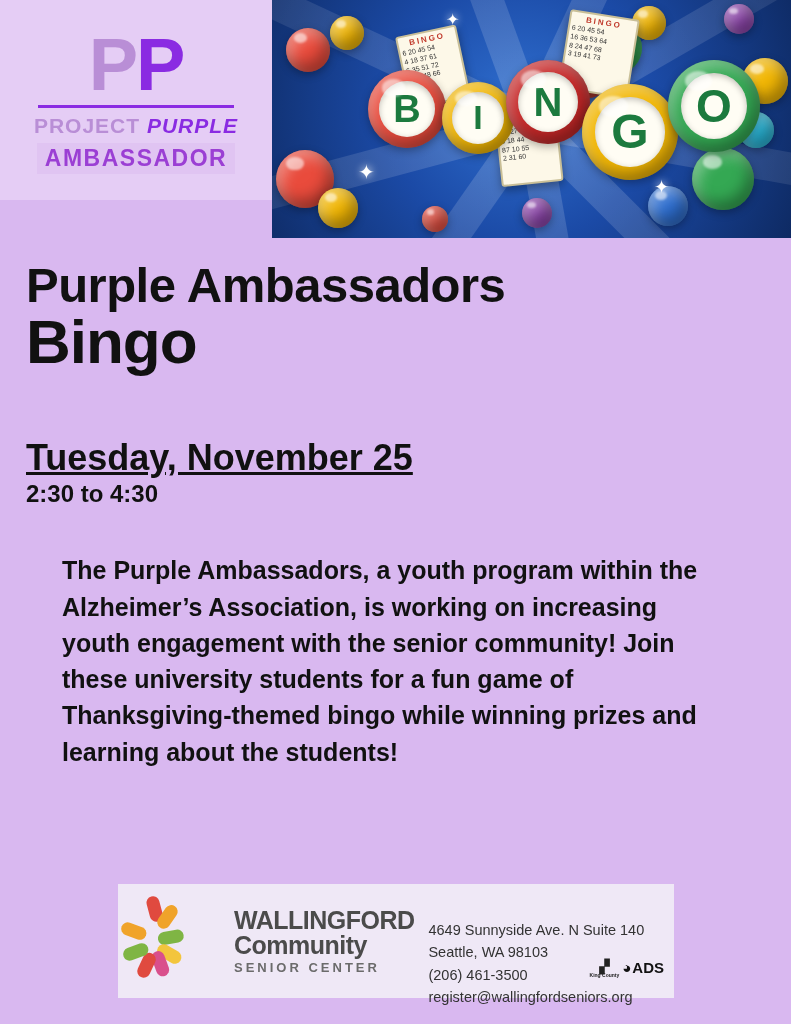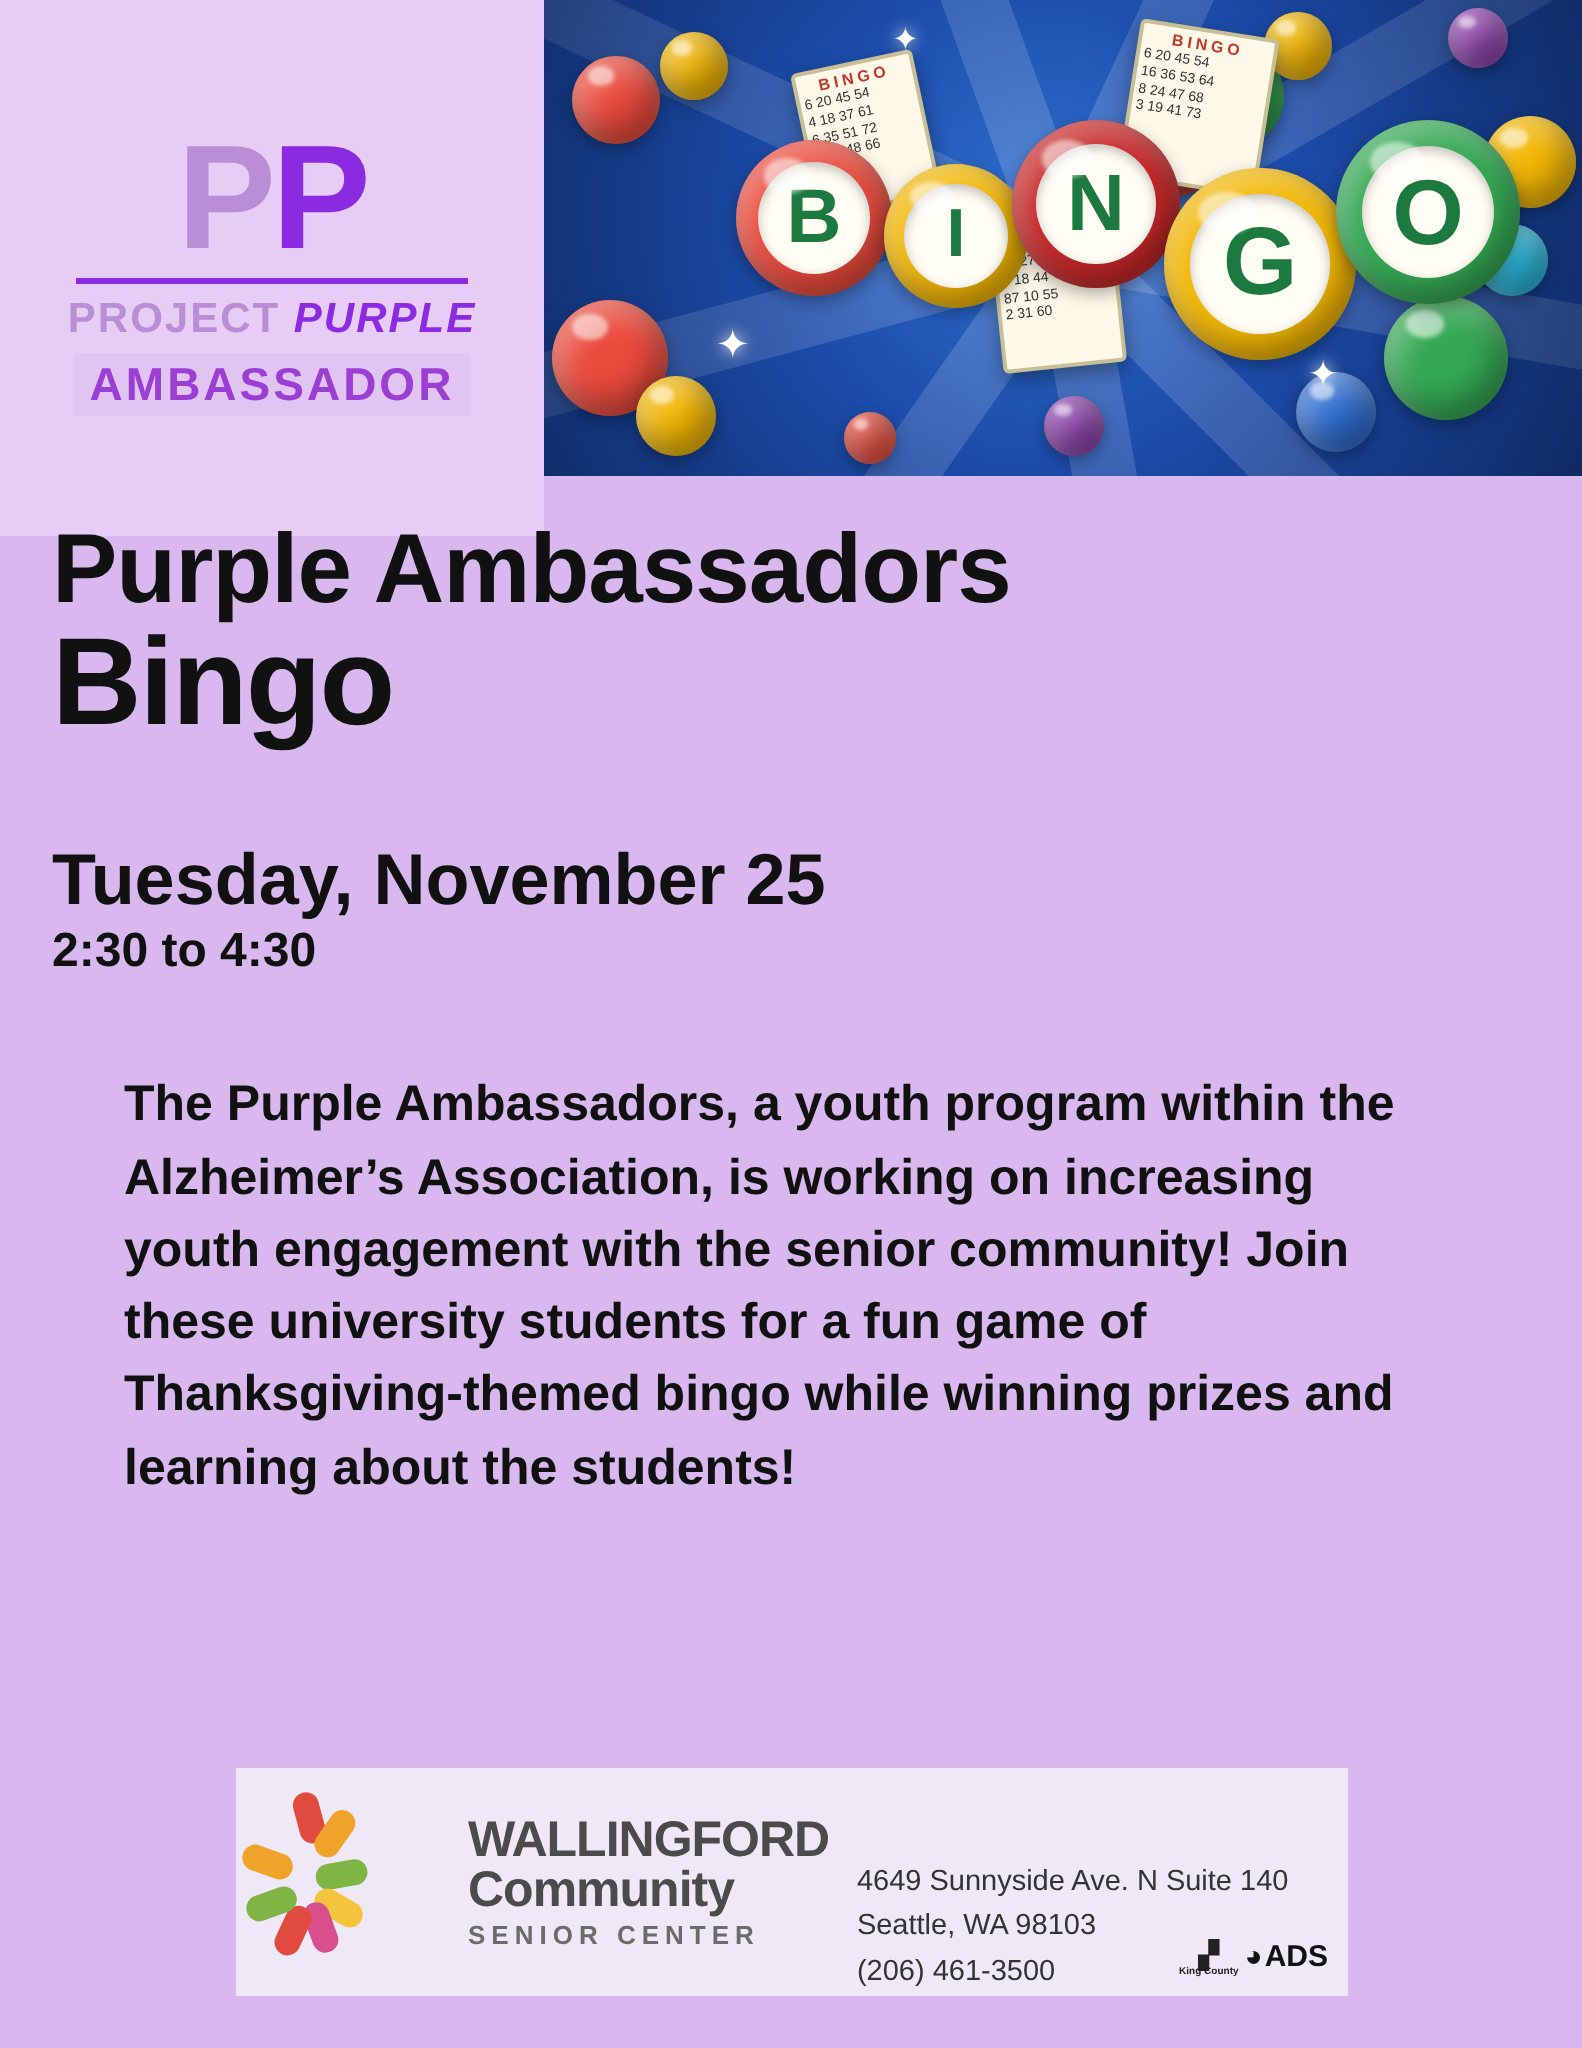--- a/index.html
+++ b/index.html
@@ -15,21 +15,21 @@
   }
 
   
   .header {
     display: flex;
     width: 791px;
     height: 238px;
   }
   .logo-box {
     width: 272px;
-    height: 268px;
+    height: 200px;
     background: #e5cdf5;
     display: flex;
     flex-direction: column;
     align-items: center;
     justify-content: center;
     padding-top: 6px;
   }
   .logo-pp {
     font-size: 74px;
     font-weight: bold;
@@ -155,22 +155,23 @@
     font-weight: bold;
     color: #111;
     letter-spacing: -1px;
     line-height: 1.05;
     margin-top: -2px;
   }
   .date {
     font-size: 36px;
     font-weight: bold;
     color: #111;
-    margin-top: 42px;
+    margin-top: 60px;
     line-height: 1.25;
+    text-decoration: underline;
   }
   .time {
     font-size: 24px;
     font-weight: bold;
     color: #111;
     line-height: 1.2;
   }
   .desc {
     font-size: 25px;
     font-weight: bold;
@@ -414,20 +415,21 @@
       <div class="l1">WALLINGFORD</div>
       <div class="l2">Community</div>
       <div class="l3">SENIOR CENTER</div>
     </div>
   </div>
 
   <div class="contact">
     <div>4649 Sunnyside Ave. N Suite 140</div>
     <div>Seattle, WA 98103</div>
     <div>(206) 461-3500</div>
+    <div>register@wallingfordseniors.org</div>
 
     <div class="badges">
       <div class="badge-kc">
         <span class="glyph">▞</span>
         <span>King County</span>
       </div>
       <div class="badge-ads">
         <span>◕</span>
         <span>ADS</span>
       </div>

